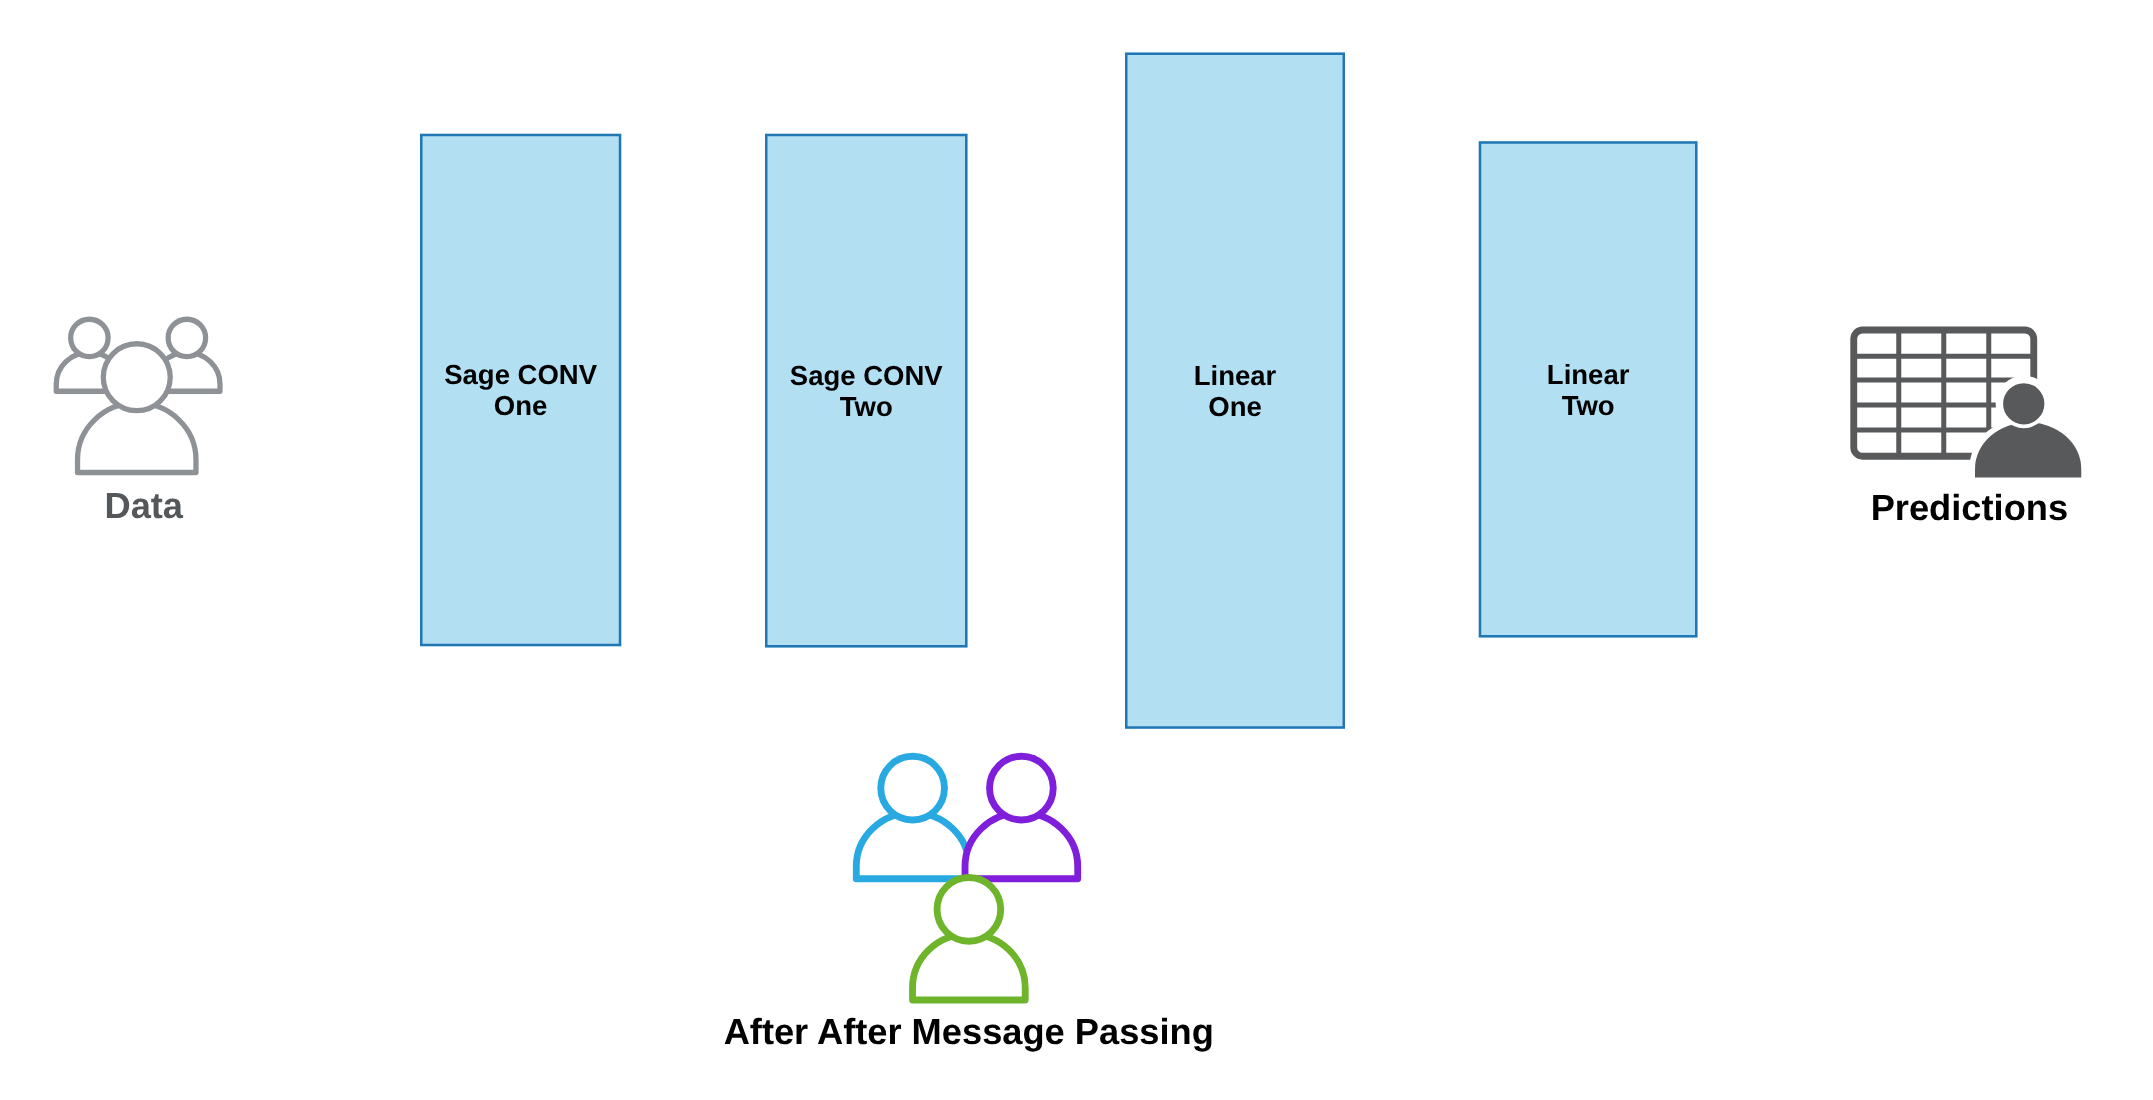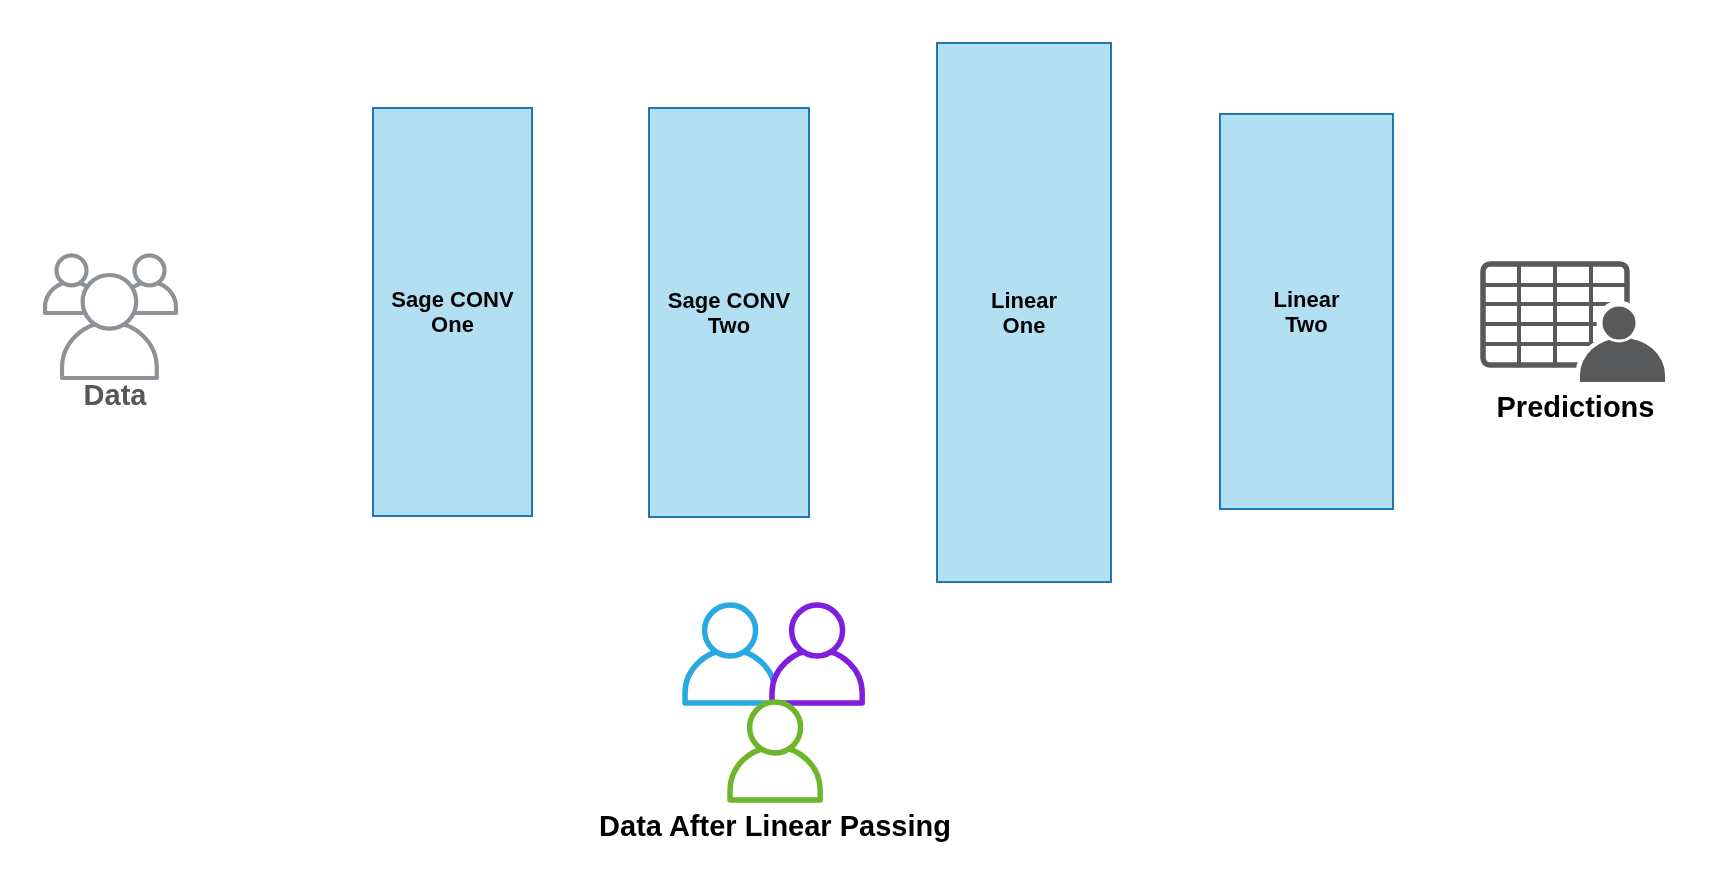--- a/index.html
+++ b/index.html
@@ -8,38 +8,37 @@
 
   
   .layer-box{
     position:absolute;
     box-sizing:border-box;
     background:var(--box_fill,#B2DFF2);
     border:2px solid var(--box_border,#2077B4);
     display:flex;flex-direction:column;justify-content:center;
     font-weight:bold;font-size:22px;line-height:25px;color:var(--text,#000);
     text-align:center;
-    margin-left:36px;
   }
   #box-sage-one{left:336px;top:107px;width:161px;height:410px;}
   #box-sage-two{left:612px;top:107px;width:162px;height:411px;}
   #box-linear-one{left:900px;top:42px;width:176px;height:541px;}
   #box-linear-two{left:1183px;top:113px;width:175px;height:397px;}
 
   
   .icon-node{position:absolute;}
   #node-data{left:40px;top:243px;width:150px;height:190px;}
   #node-predictions{left:1478px;top:258px;width:195px;height:175px;}
   #node-msgpass{left:675px;top:598px;width:200px;height:255px;}
 
   .caption{
     position:absolute;left:50%;transform:translateX(-50%);
     white-space:nowrap;font-weight:bold;font-size:29px;color:var(--text,#000);
   }
-  #caption-data{top:136px;color:var(--gray_label,#54585A);}
+  #caption-data{top:146px;color:var(--gray_label,#54585A);}
   #caption-predictions{top:133px;text-align:right;}
   #caption-msgpass{top:212px;}
 
   .person-gray{stroke:var(--gray_icon,#8E9297);}
   .person-blue{stroke:var(--blue_person,#29A9E1);}
   .person-purple{stroke:var(--purple_person,#7F1EDB);}
   .person-green{stroke:var(--green_person,#6FB52C);}
   .table-stroke{stroke:var(--dark_icon,#58595B);fill:none;}
   .person-fill{fill:var(--dark_icon,#58595B);}
 </style>
@@ -84,21 +83,21 @@
     <span>Linear</span>
     <span>Two</span>
   </div>
 
   <div class="icon-node" id="node-msgpass">
     <svg width="200" height="210" viewBox="0 0 200 210">
       <use href="#person-outline" class="person-blue" transform="translate(6.1,7) scale(0.98)" stroke-width="5.6"></use>
       <use href="#person-outline" class="person-purple" transform="translate(93.1,7) scale(0.98)" stroke-width="5.6"></use>
       <use href="#person-outline" class="person-green" transform="translate(51.1,104) scale(0.98)" stroke-width="5.6"></use>
     </svg>
-    <div class="caption" id="caption-msgpass">Data After Linear Passing</div>
+    <div class="caption" id="caption-msgpass">After After Message Passing</div>
   </div>
 
   <div class="icon-node" id="node-predictions">
     <svg width="195" height="135" viewBox="0 0 195 135">
       <g>
         <rect class="table-stroke" x="5" y="6" width="144" height="101" rx="7" stroke-width="5.5"></rect>
         <g class="table-stroke" stroke-width="4">
           <line x1="41" y1="6" x2="41" y2="107"></line>
           <line x1="77" y1="6" x2="77" y2="107"></line>
           <line x1="113" y1="6" x2="113" y2="107"></line>

